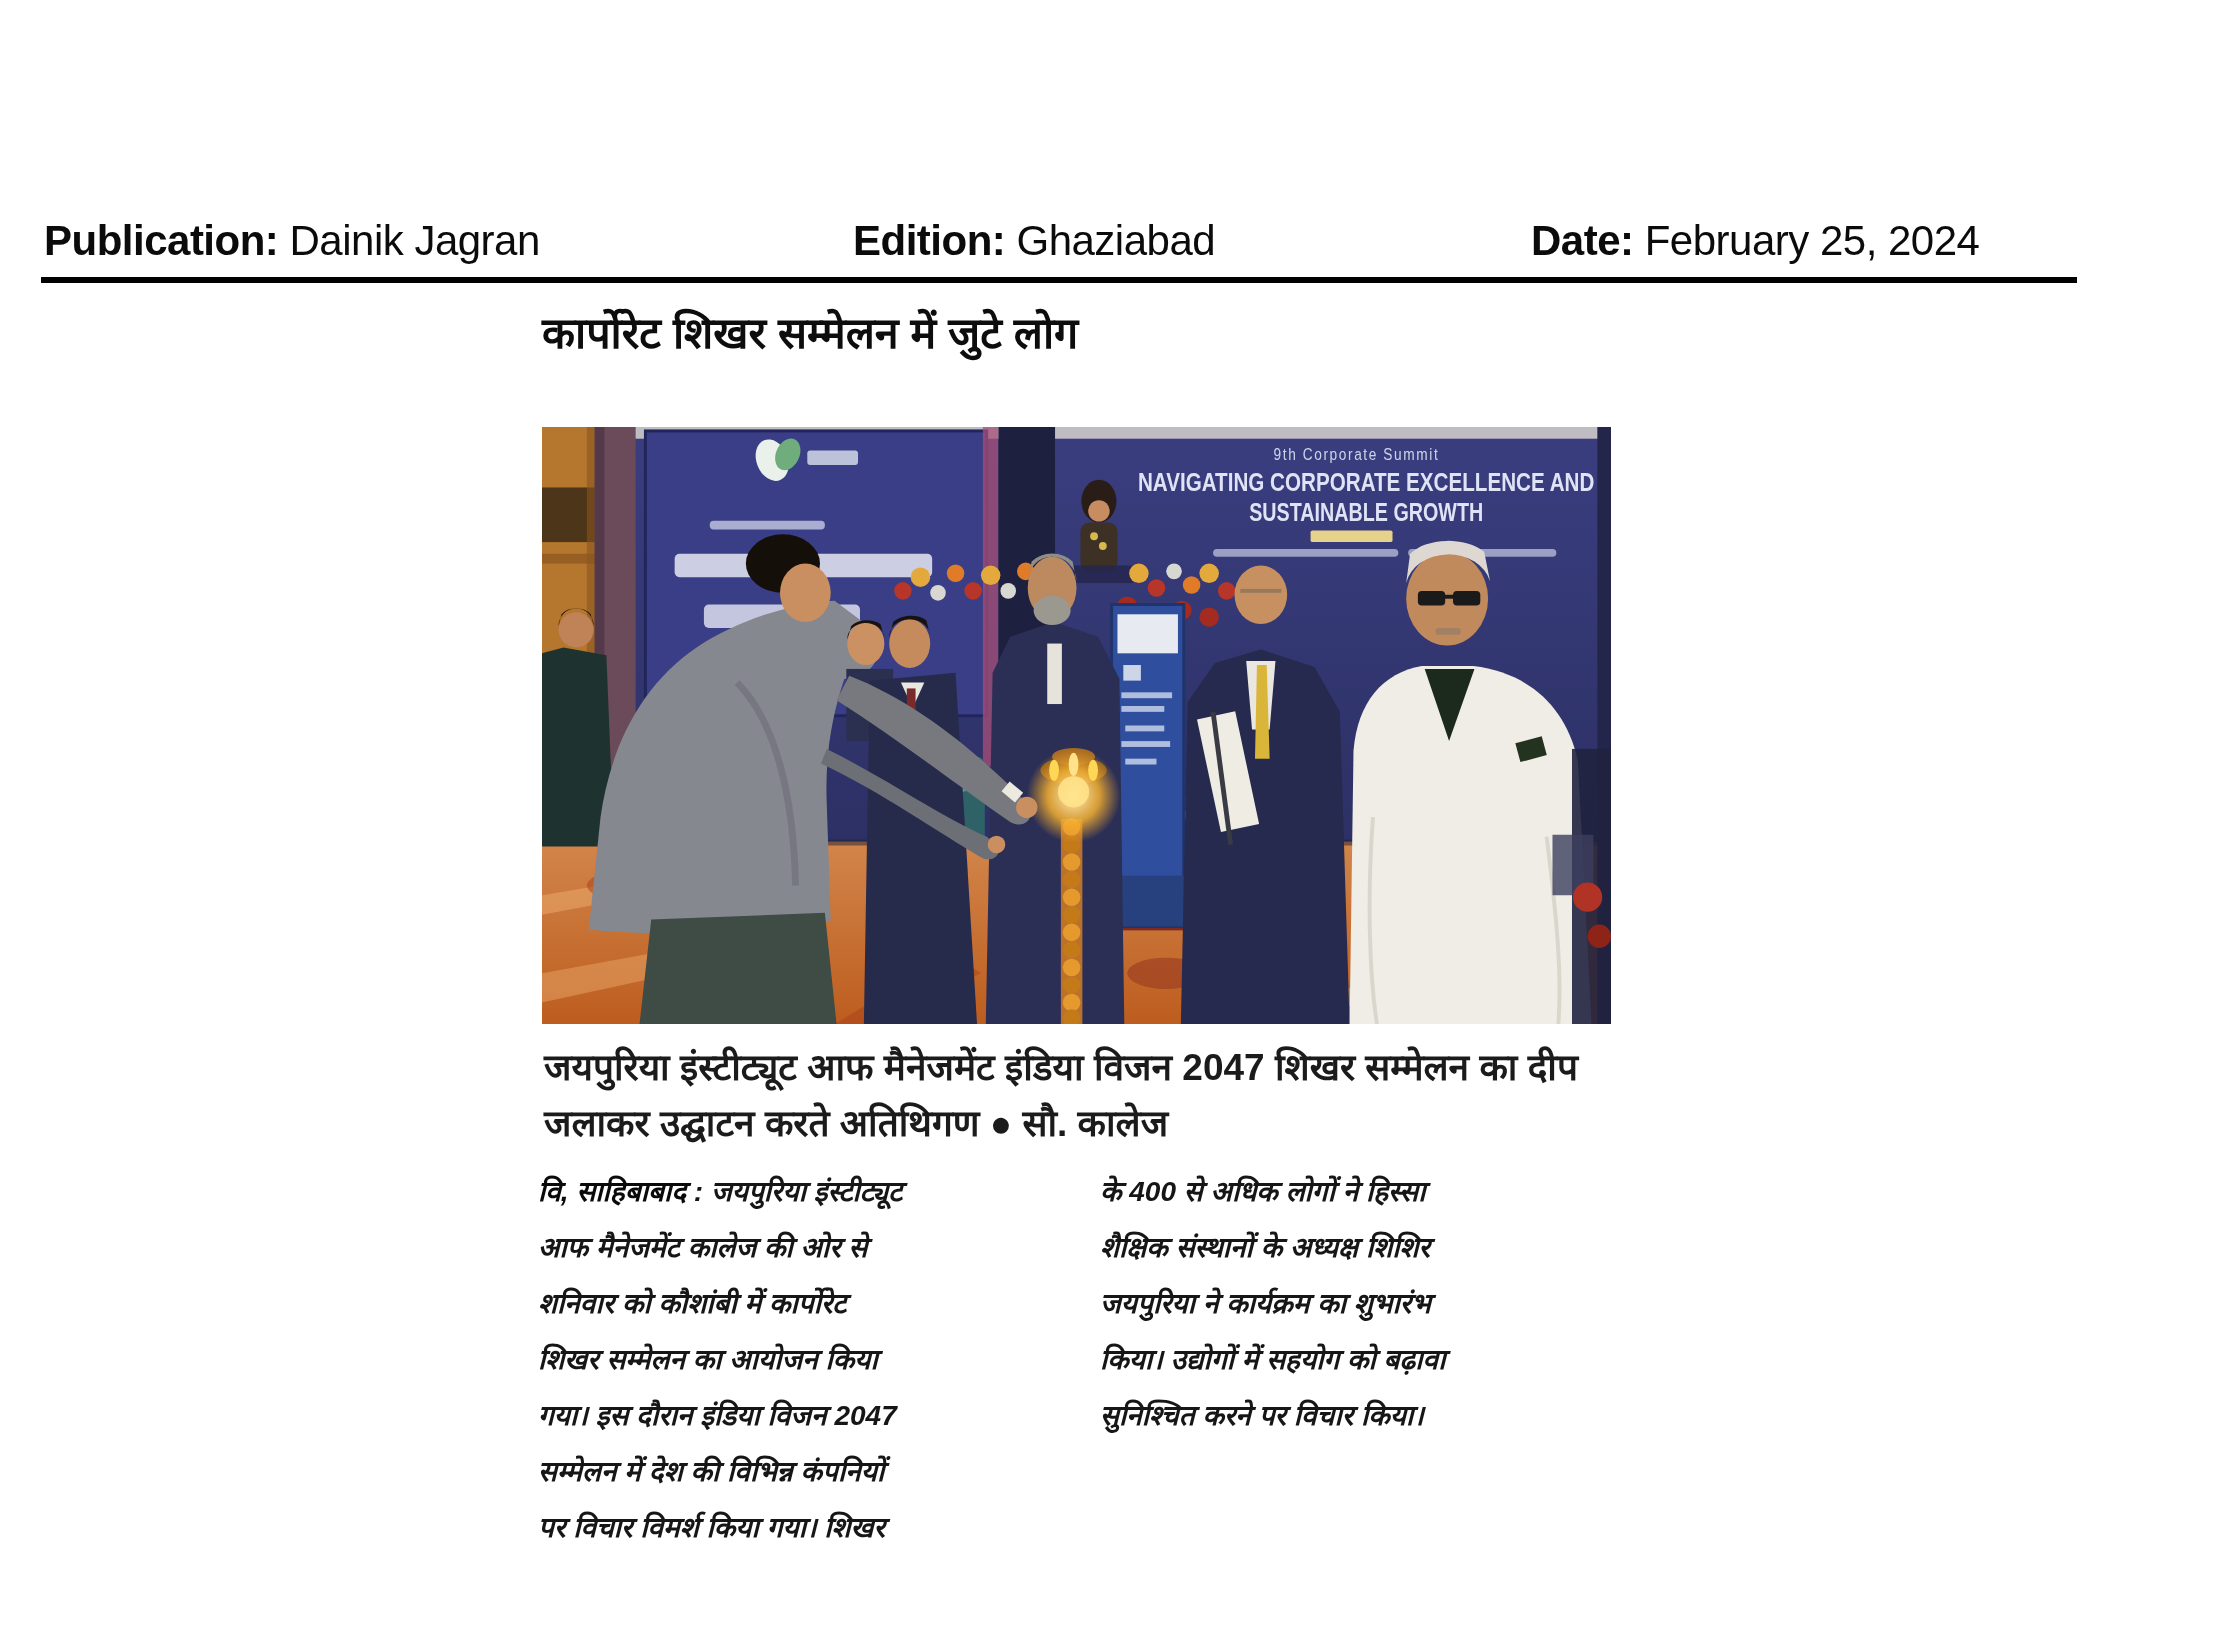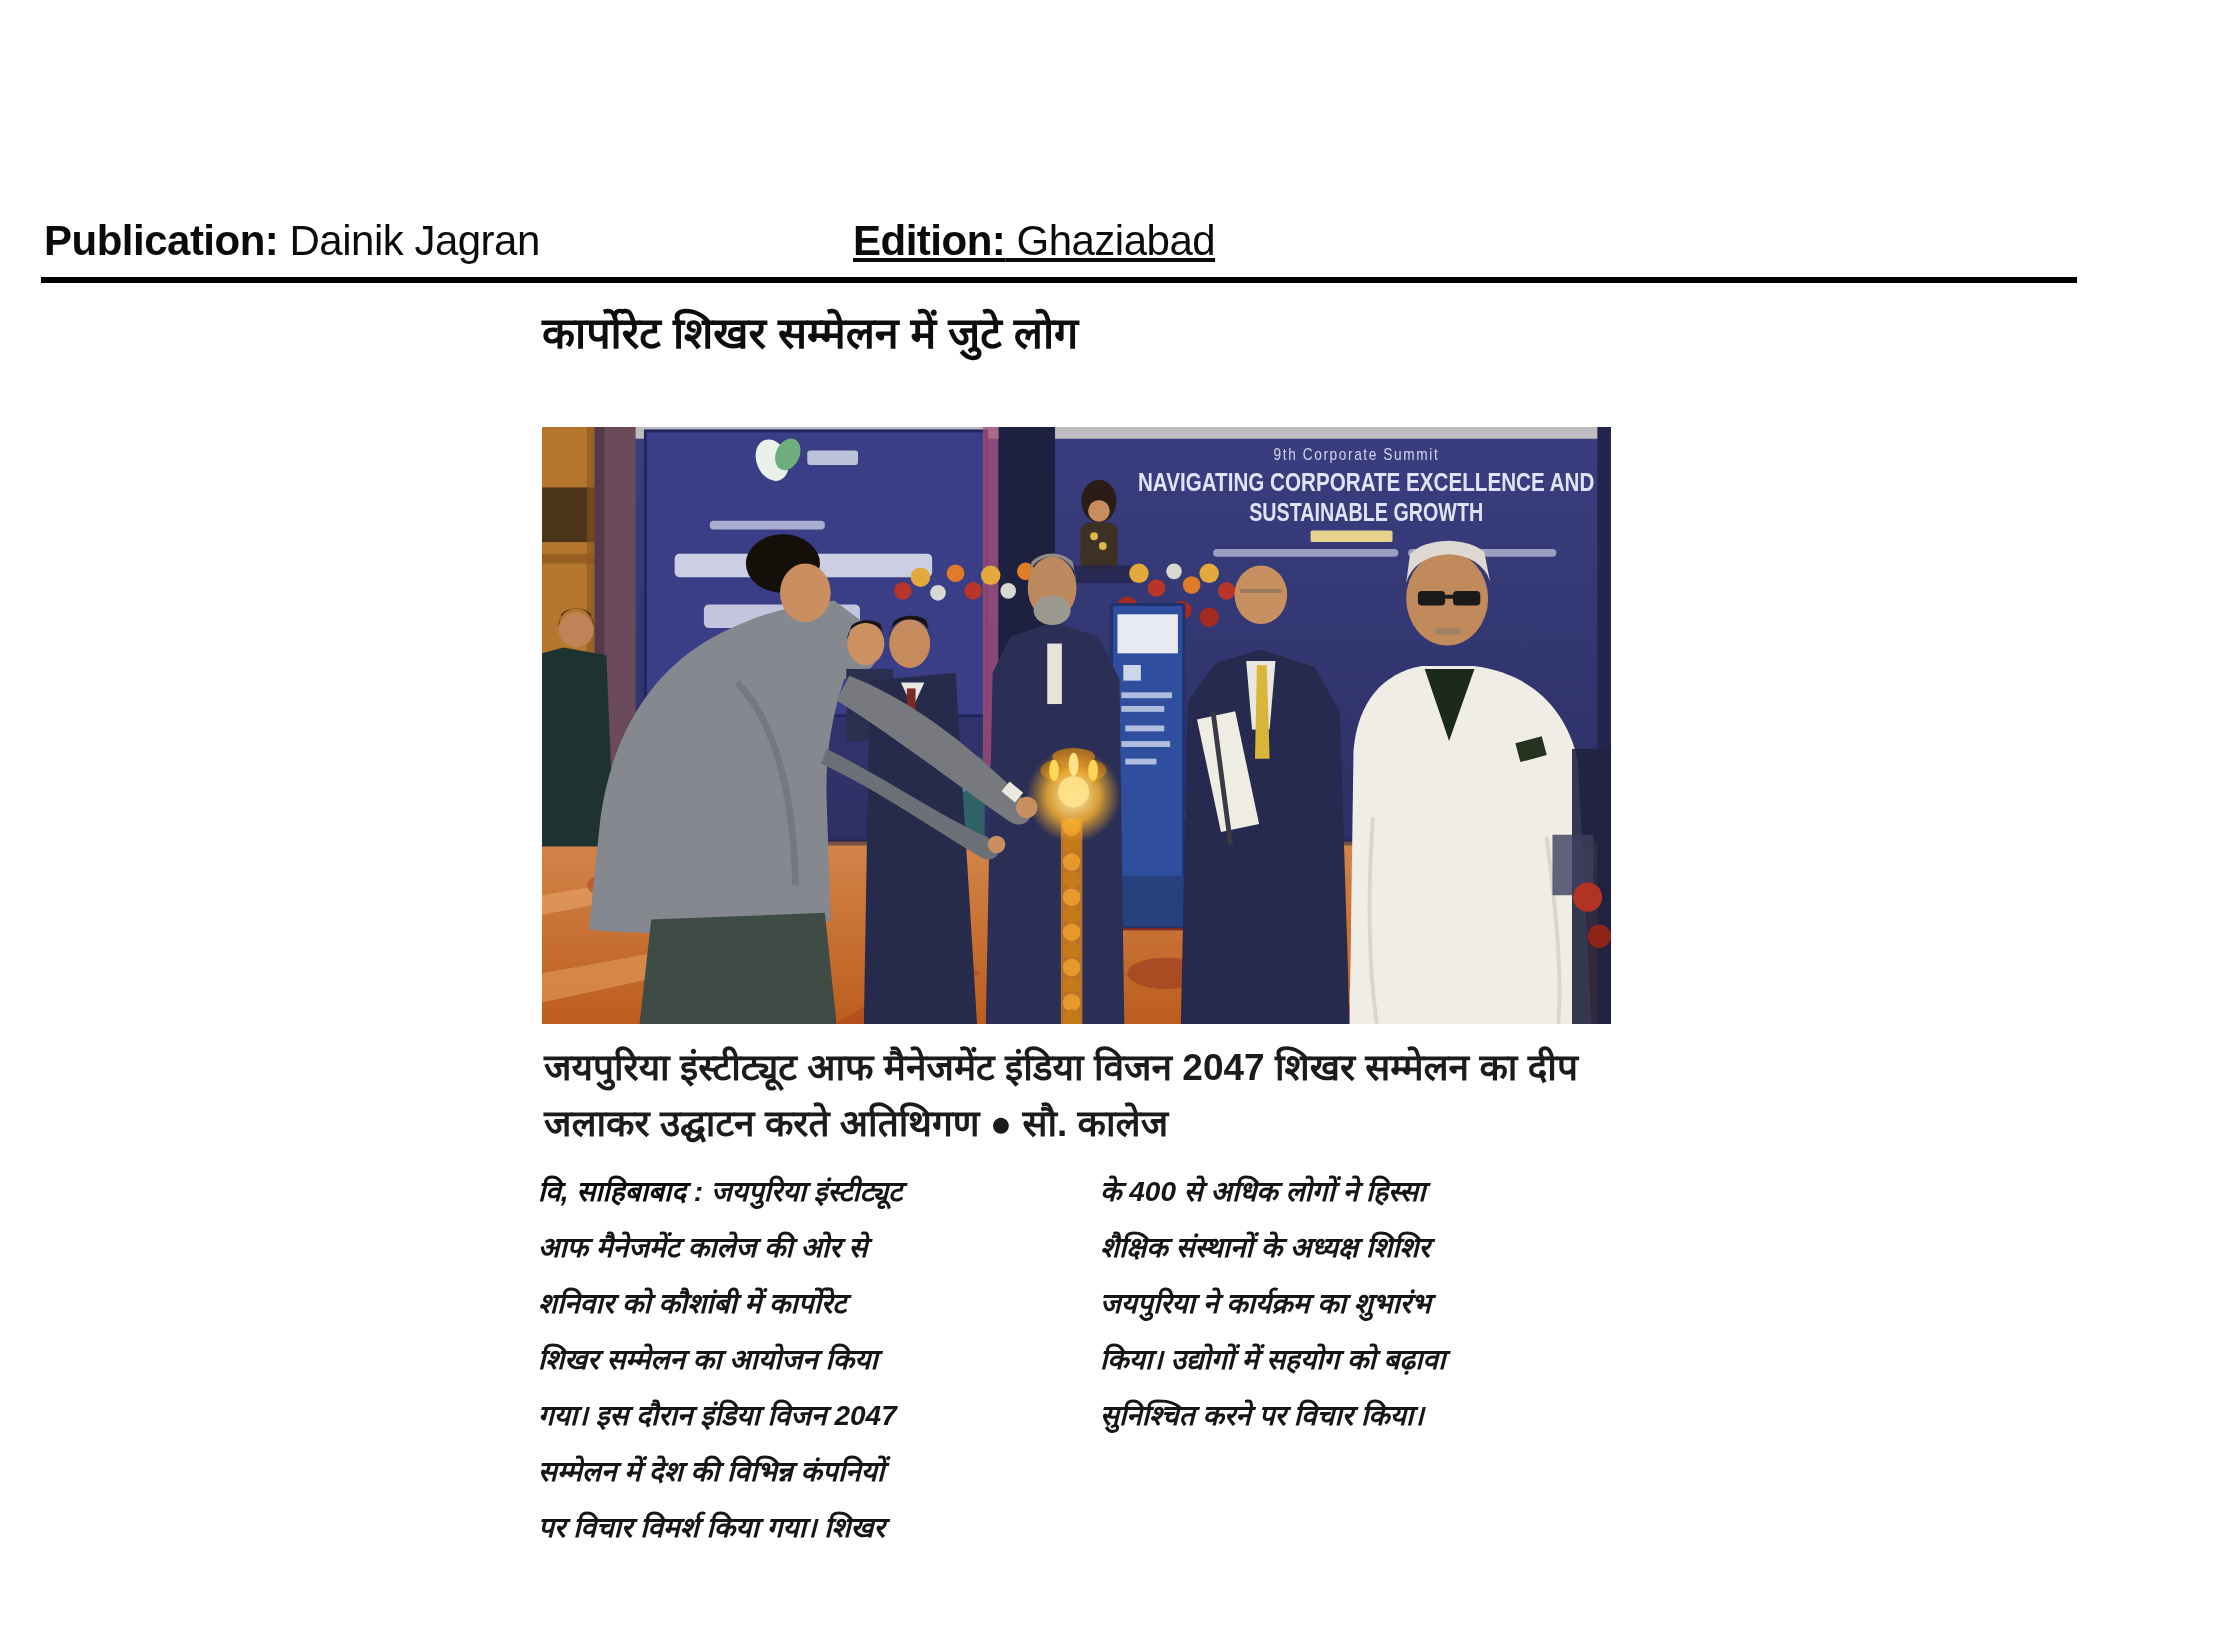--- a/index.html
+++ b/index.html
@@ -4,21 +4,21 @@
 <style>
   html,body{margin:0;padding:0;background:#ffffff;}
   .page{
     position:relative;width:2219px;height:1651px;background:#ffffff;overflow:hidden;
     font-family:"Liberation Sans","DejaVu Sans",sans-serif;color:#111;
   }
   
   .meta{position:absolute;top:217px;font-size:42px;letter-spacing:-0.5px;color:#0b0b0b;white-space:nowrap;}
   .meta b{font-weight:bold;}
   .meta-pub{left:44px;}
-  .meta-ed{left:853px;text-decoration:underline;}
+  .meta-ed{left:853px;}
   .meta-date{left:1531px;}
   .meta-underline{position:absolute;left:41px;top:277px;width:2036px;height:5.9px;background:#000;}
   
   .headline{
     position:absolute;left:542px;top:302px;font-size:43px;font-weight:bold;color:#0d0d0d;
     white-space:nowrap;letter-spacing:0px;
   }
   
   .photo{position:absolute;left:542px;top:427px;width:1069px;height:597px;background:#fde047;}
   .photo svg{display:block;width:100%;height:100%;}
@@ -32,20 +32,21 @@
   .col-right{left:1100px;width:546px;}
   .byline{font-weight:800;color:#0a0a0a;}
 </style>
 </head>
 <body>
 
 <div class="page">
 
   <div class="meta meta-pub"><b>Publication:</b><span> Dainik Jagran</span></div>
   <div class="meta meta-ed"><b>Edition:</b><span> Ghaziabad</span></div>
+  <div class="meta meta-date"><b>Date:</b><span> February 25, 2024</span></div>
   <div class="meta-underline"></div>
 
   <div class="headline">कार्पोरेट शिखर सम्मेलन में जुटे लोग</div>
 
   <div class="photo">
     <svg viewBox="0 0 1096 612" preserveAspectRatio="none">
       <defs>
         <linearGradient id="bgGrad" x1="0" y1="0" x2="0" y2="1">
           <stop offset="0" stop-color="#3a3e80"></stop>
             <stop offset="1" stop-color="#272a58"></stop>

